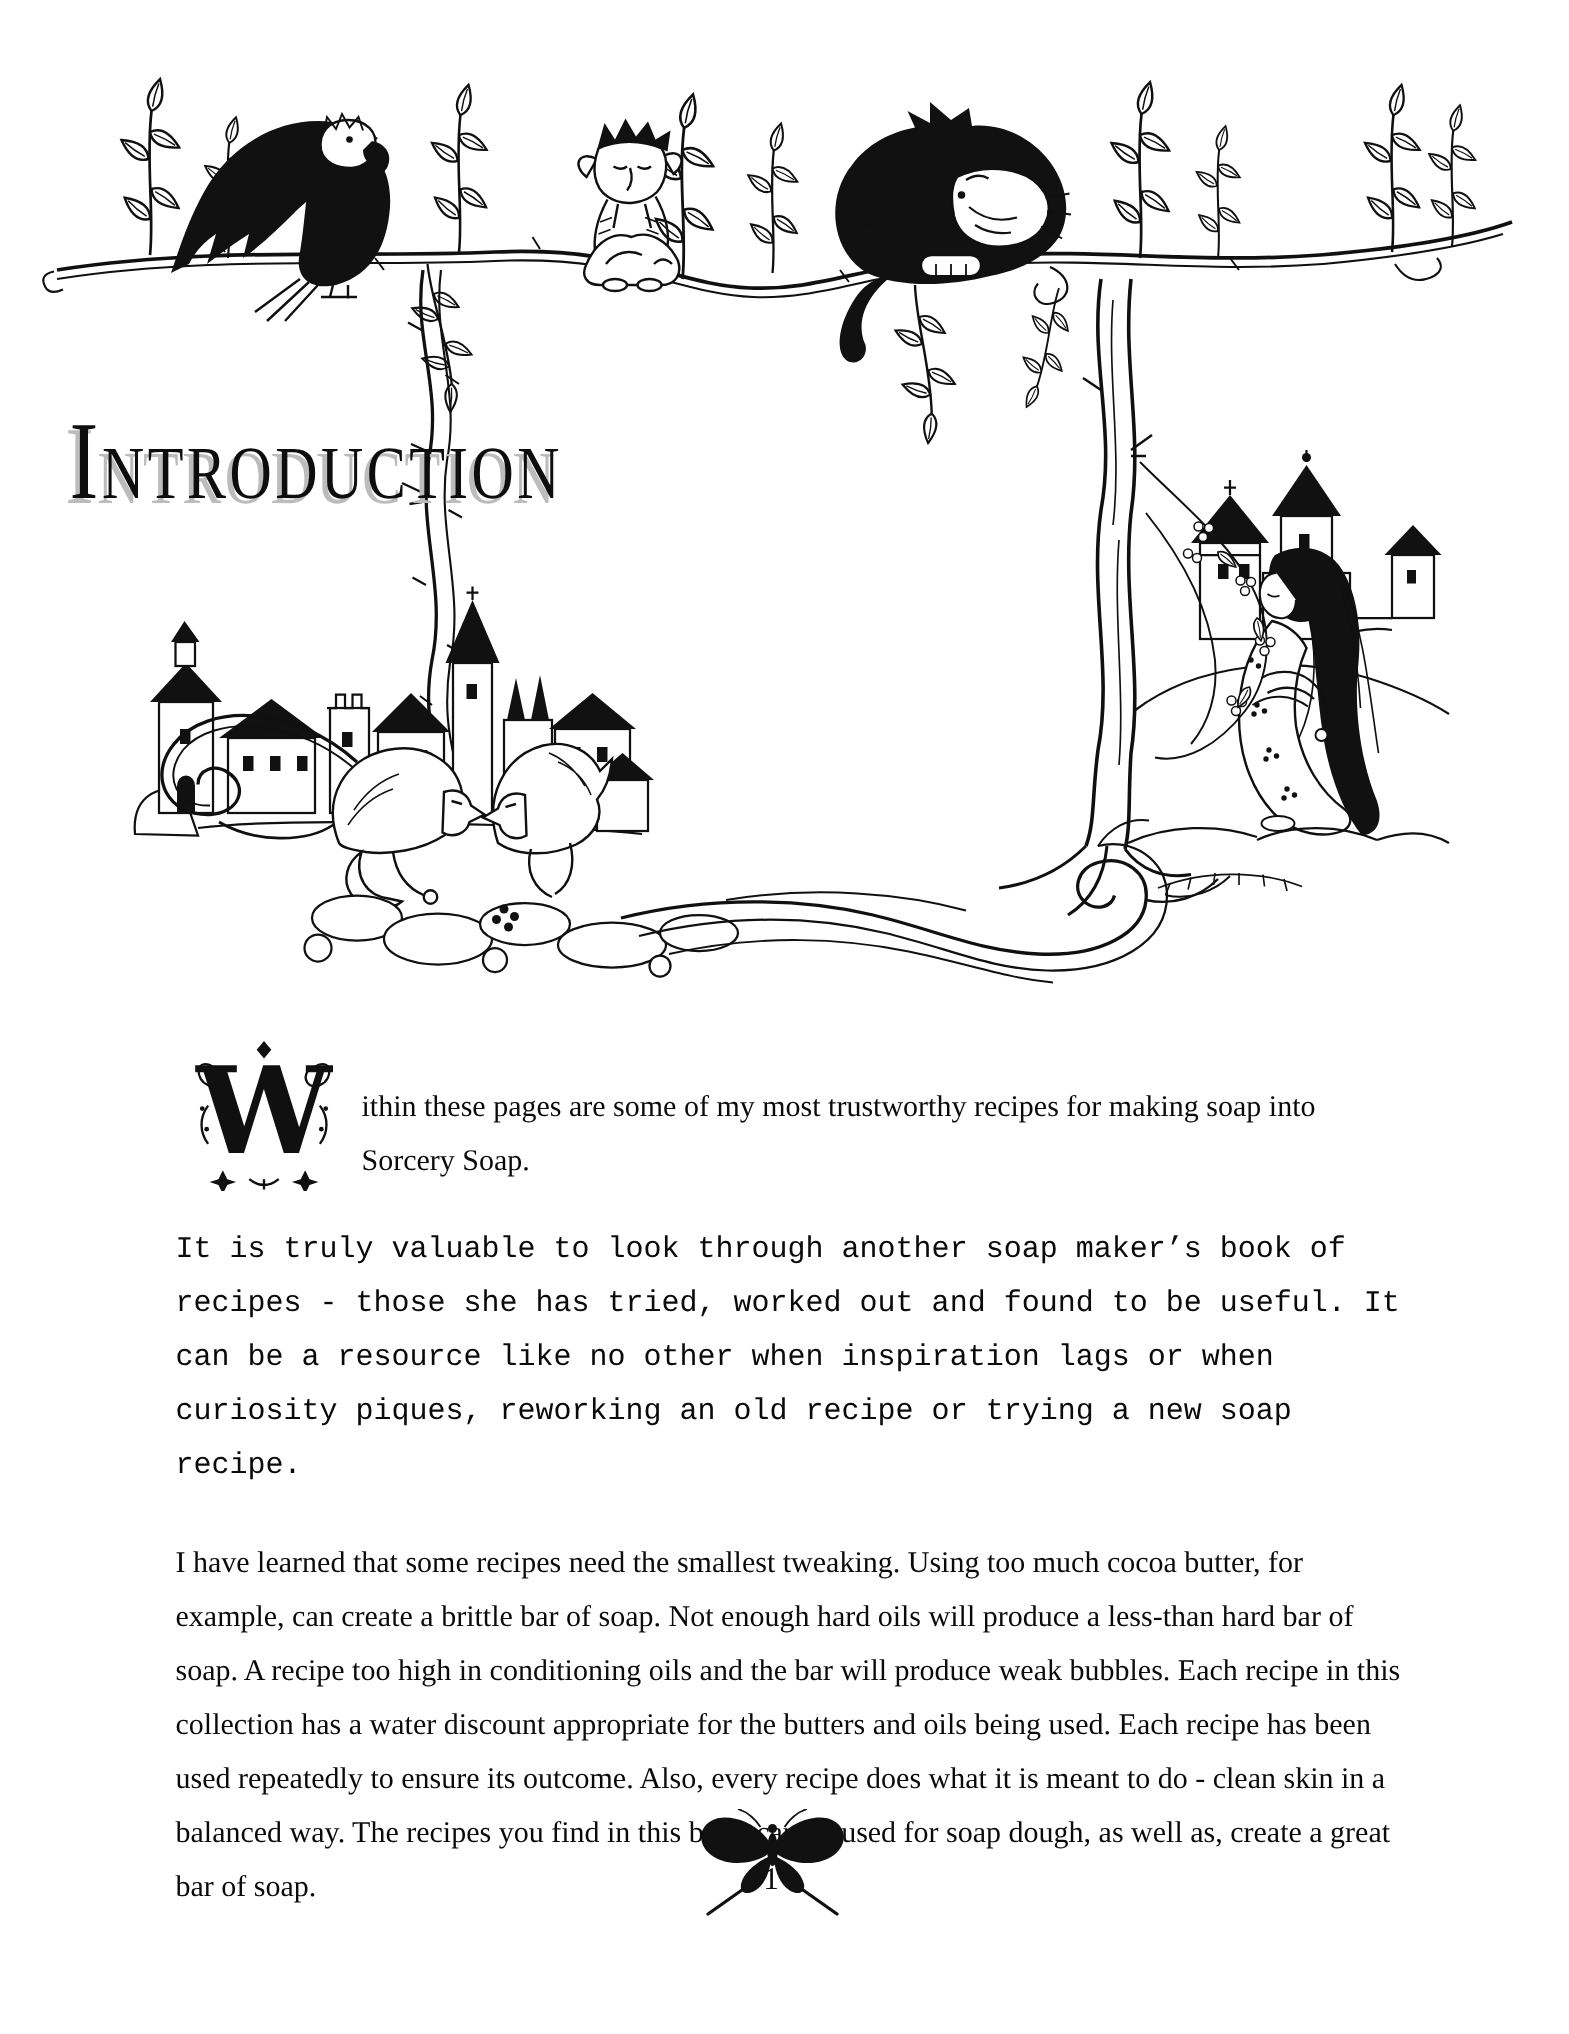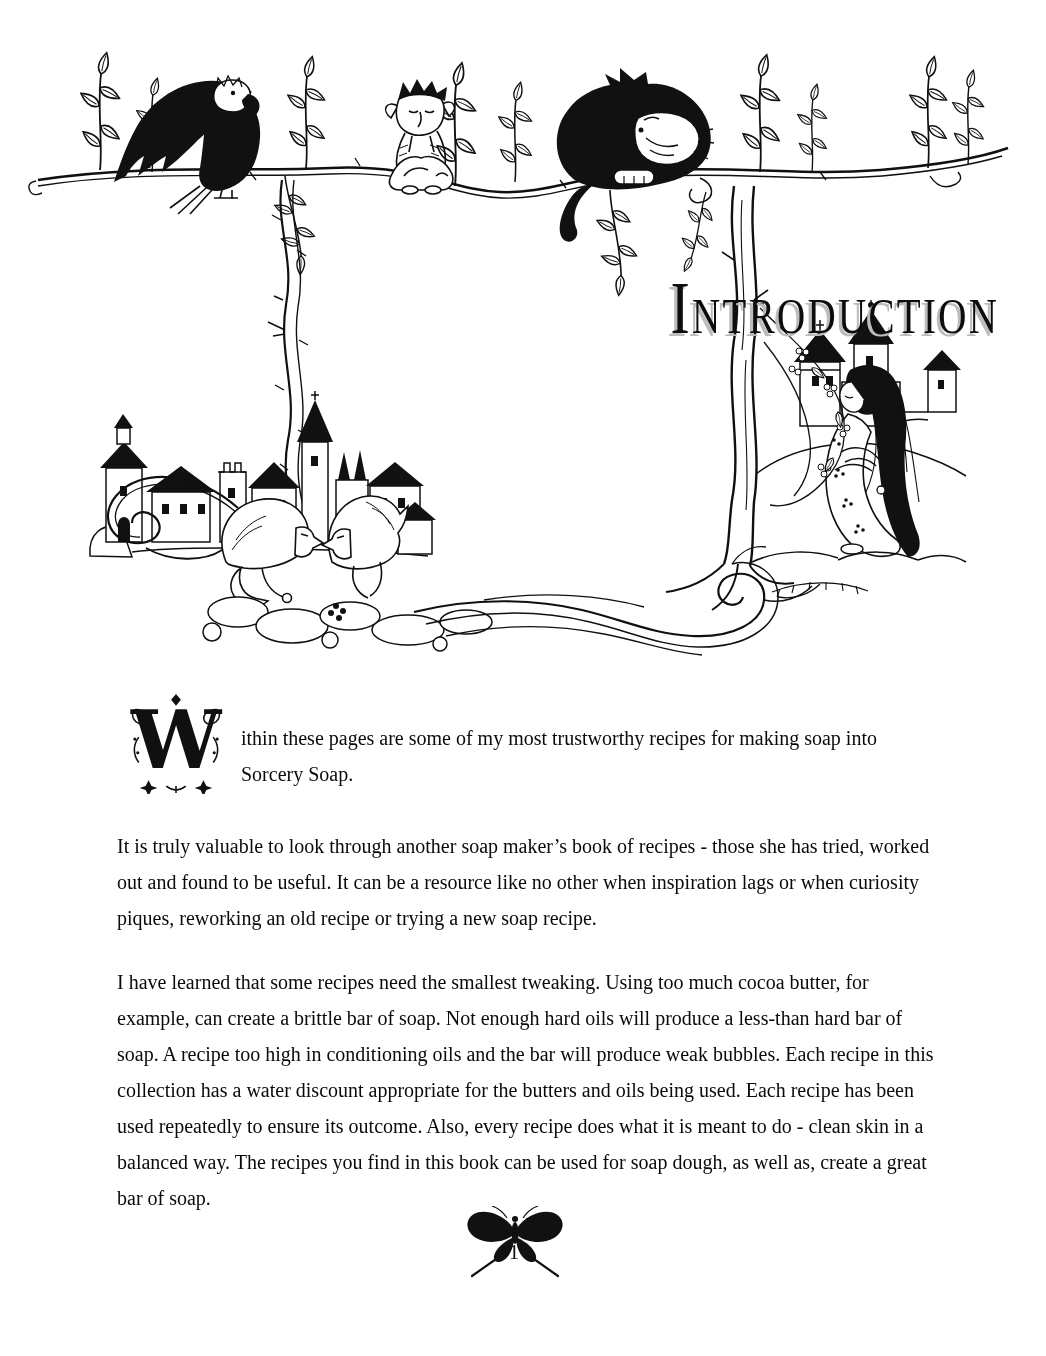--- a/index.html
+++ b/index.html
@@ -2,39 +2,39 @@
 <html><head>
 <meta charset="utf-8">
 <style>
   html,body { margin:0; padding:0; background:#ffffff; }
   .page {
     position:relative; width:1046px; height:1356px;
     background:#ffffff; overflow:hidden;
     font-family:"Liberation Serif", serif; color:#0a0a0a;
   }
   .illus { position:absolute; left:0; top:0; width:1046px; height:660px; }
-  .title { position:absolute; top:282px; left:0; width:100%; text-align:right; margin:0; z-index:3; }
+  .title { position:absolute; top:282px; left:0; width:100%; text-align:left; margin:0; z-index:3; }
   .title-text {
     display:inline-block;
     font-family:"Liberation Serif", serif;
     font-weight:400;
     font-size:50px; line-height:52px; letter-spacing:3px;
     text-transform:uppercase;
     transform:scaleX(0.78);
     color:#0d0d0d;
     text-shadow:-4px 3px 0 #bcbcbc;
   }
   .title-text::first-letter { font-size:74px; }
   .body-text {
     position:absolute; left:117px; top:690px; width:820px;
     font-size:20px; line-height:36px; text-align:left;
   }
   .para { margin:0; }
   .para-first { padding-top:30px; }
-  .p2 { margin-top:36px; }
+  .p2 { margin-top:24px;font-family:Liberation Mono, monospace; }
   .p3 { margin-top:28px; }
   .dropcap {
     float:left; width:98px; height:104px;
     margin:-30px 16px 0 10px;
   }
   .footer-butterfly { position:absolute; left:460px; top:1206px; width:110px; height:72px; z-index:2; }
   .pagenum {
     position:absolute; left:0; right:0; top:1240px; text-align:center;
     font-size:21px; color:#0a0a0a; transform:translateX(-9px); z-index:3;
   }

